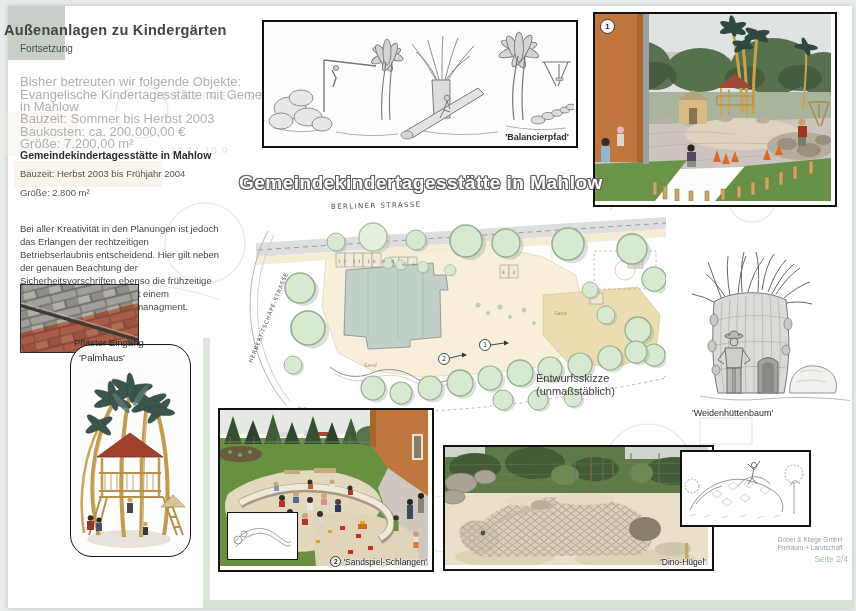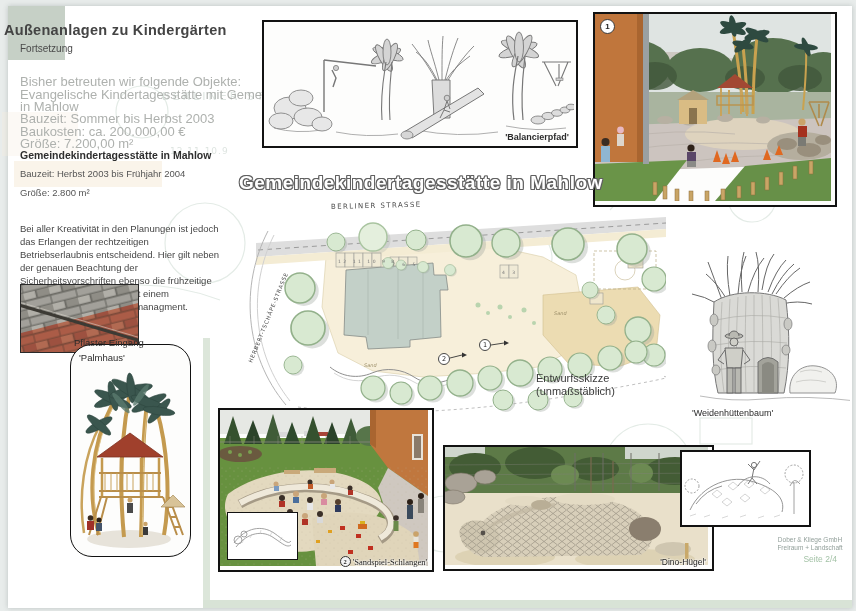--- a/index.html
+++ b/index.html
@@ -43,34 +43,34 @@
 
   .weiden{position:absolute;left:672px;top:250px;width:178px;height:175px;z-index:3;}
   .cap-weiden{left:20px;top:158px;font-size:9px;}
 
   .pflaster{position:absolute;left:20px;top:284px;width:117px;height:67px;border:1px solid #2a2a2a;z-index:3;overflow:hidden;}
   .cap-pf{left:74px;top:337px;font-size:9.5px;z-index:5;}
 
   .palmhaus{left:70px;top:344px;width:119px;height:211px;border-width:1.5px;border-radius:22px;}
   .cap-ph{left:8px;top:7px;font-size:9.5px;}
 
-  .sandbox{left:218px;top:408px;width:212px;height:160px;font-family:Liberation Serif, serif;}
+  .sandbox{left:218px;top:408px;width:212px;height:160px;}
   .inset{position:absolute;left:7px;bottom:10px;width:69px;height:46px;background:#fff;border:1.5px solid #121212;z-index:4;}
   .photo-label{position:absolute;right:5px;bottom:3px;z-index:5;display:flex;align-items:center;gap:2px;
       font-size:8.5px;color:#1d1d1d;text-shadow:0 0 2px #fff,0 0 2px #fff,1px 1px 0 rgba(255,255,255,.8);}
   .badge-sm{display:inline-block;width:9px;height:9px;border-radius:50%;background:#f2f2f2;border:1px solid #333;
       font-size:6.5px;line-height:9px;text-align:center;font-weight:700;color:#222;}
 
   .dino{left:443px;top:445px;width:267px;height:122px;}
   .dino-inset{left:680px;top:450px;width:127px;height:73px;border-width:2px;z-index:4;background:#fff;}
 
   .footer{position:absolute;left:768px;top:536px;width:84px;z-index:3;text-align:center;}
   .logo{font-family:"Liberation Serif",serif;font-size:34px;color:#b6bebc;letter-spacing:-1px;line-height:38px;}
   .c1,.c2{font-size:6.5px;line-height:8px;color:#93a09b;white-space:nowrap;}
-  .pg{font-size:8.5px;color:#a3c2a6;text-align:right;padding-right:15px;margin-top:2px;}
+  .pg{font-size:8.5px;color:#a3c2a6;text-align:right;padding-right:4px;margin-top:2px;}
 </style>
 </head>
 <body>
 
 <div id="page">
   <div class="sheet"></div>
 
   <svg class="watermark" width="856" height="611" viewBox="0 0 856 611">
     <g fill="#f7eedd" opacity="0.6">
       <rect x="14" y="161" width="148" height="26"></rect>

